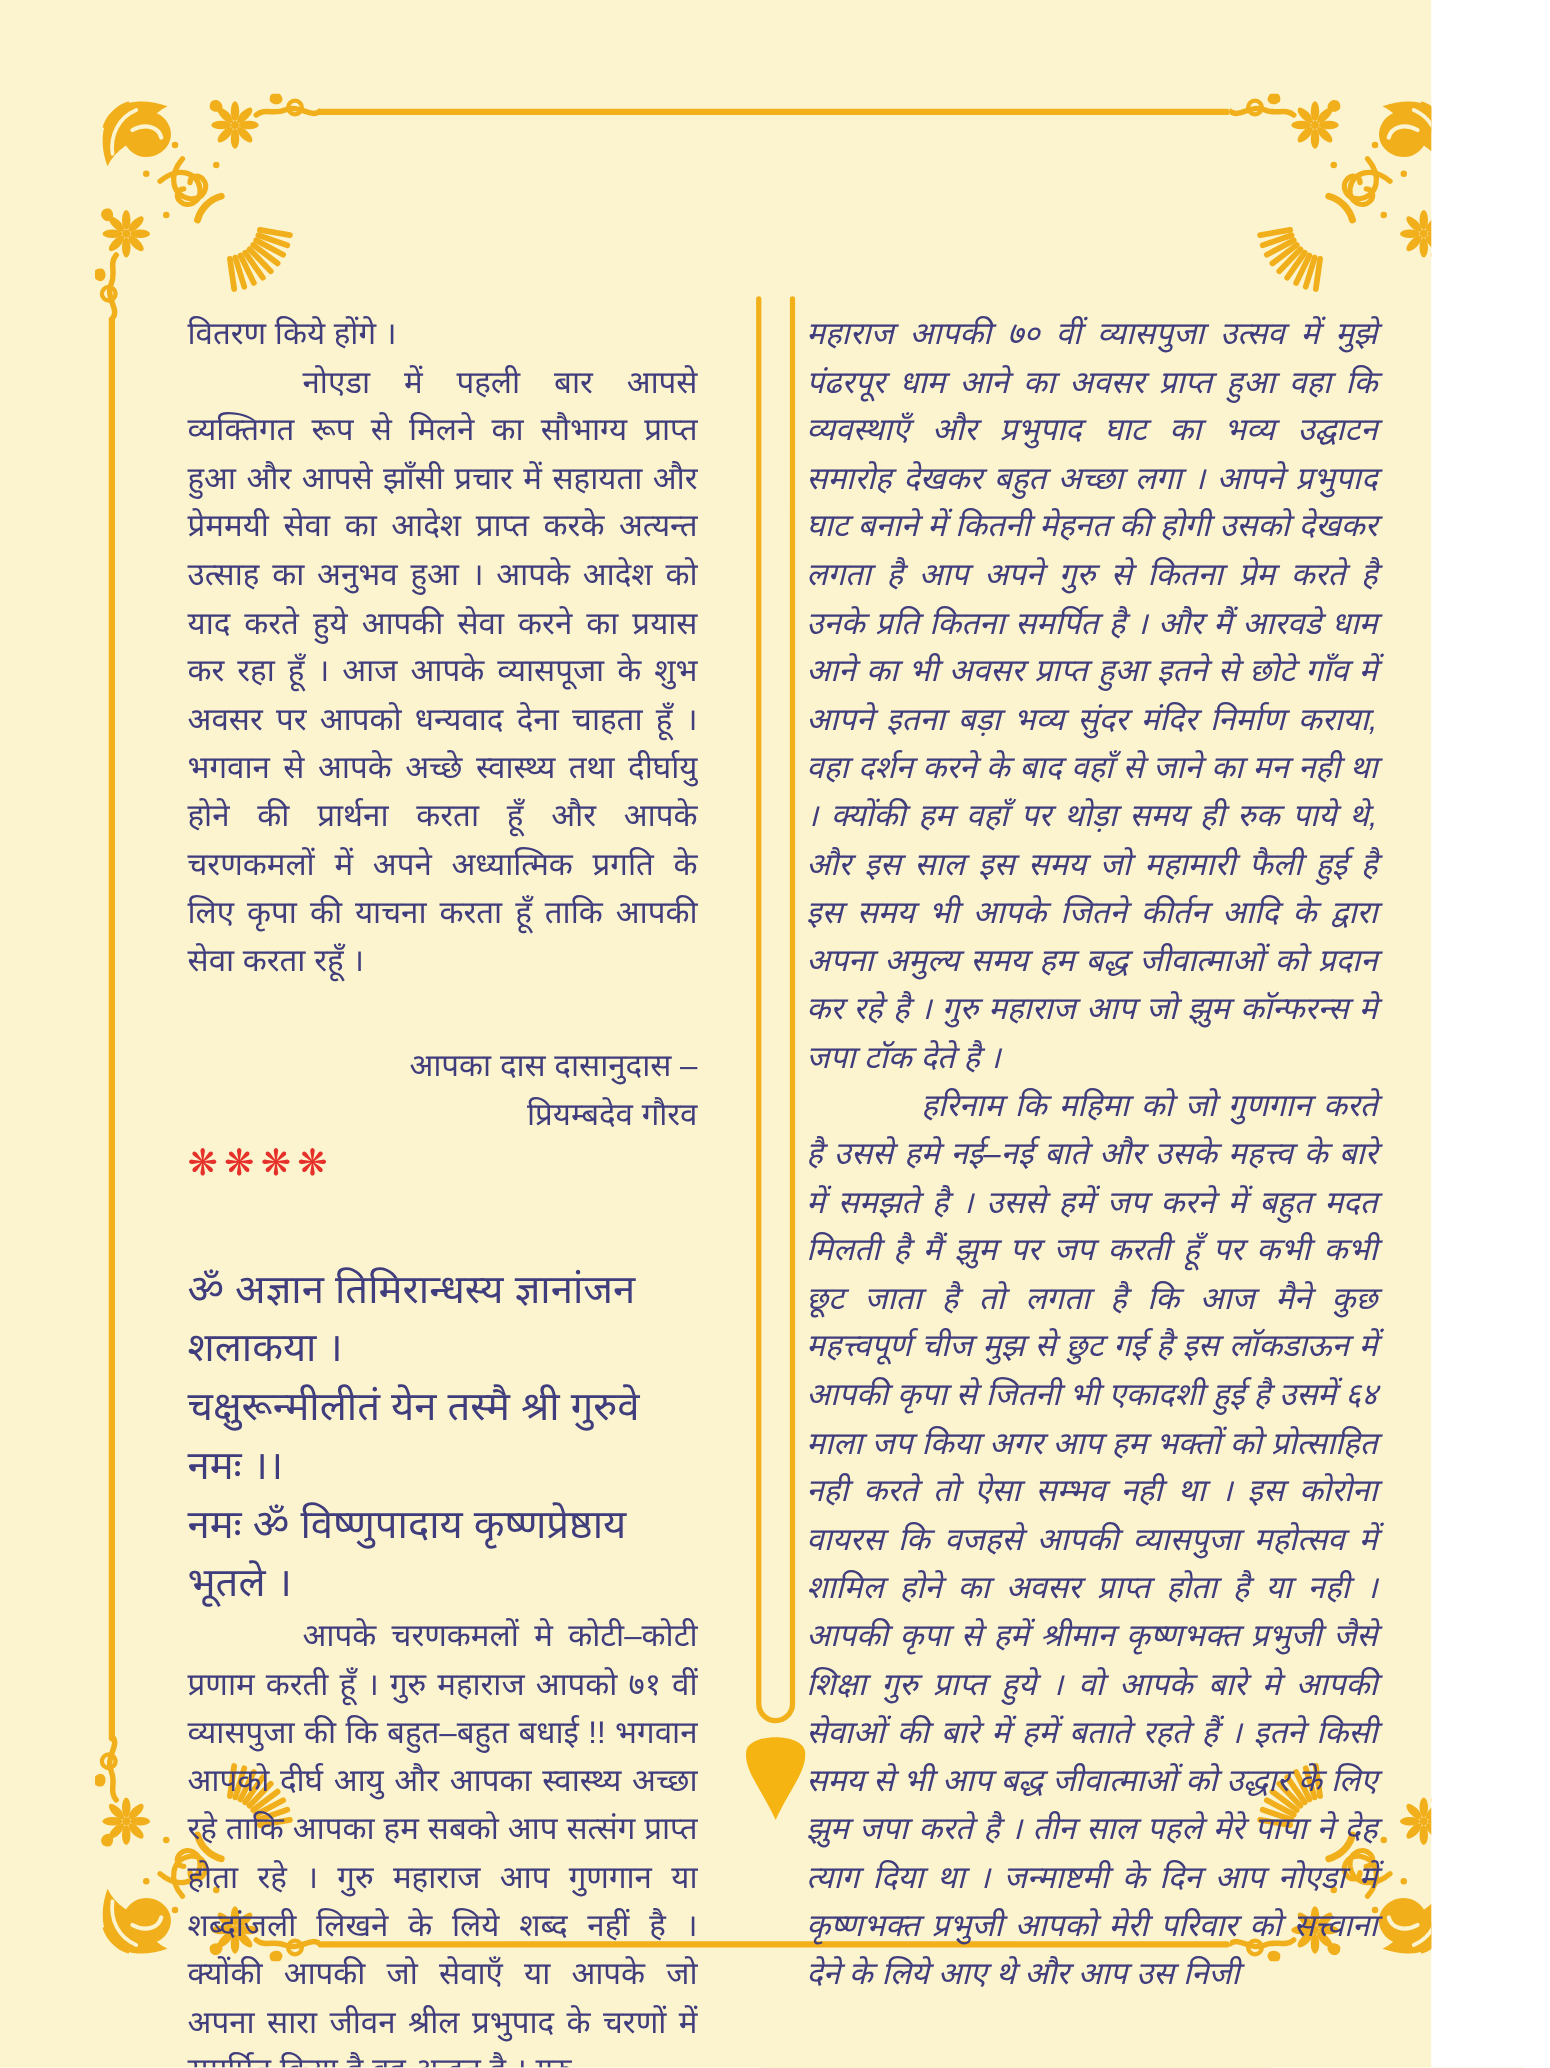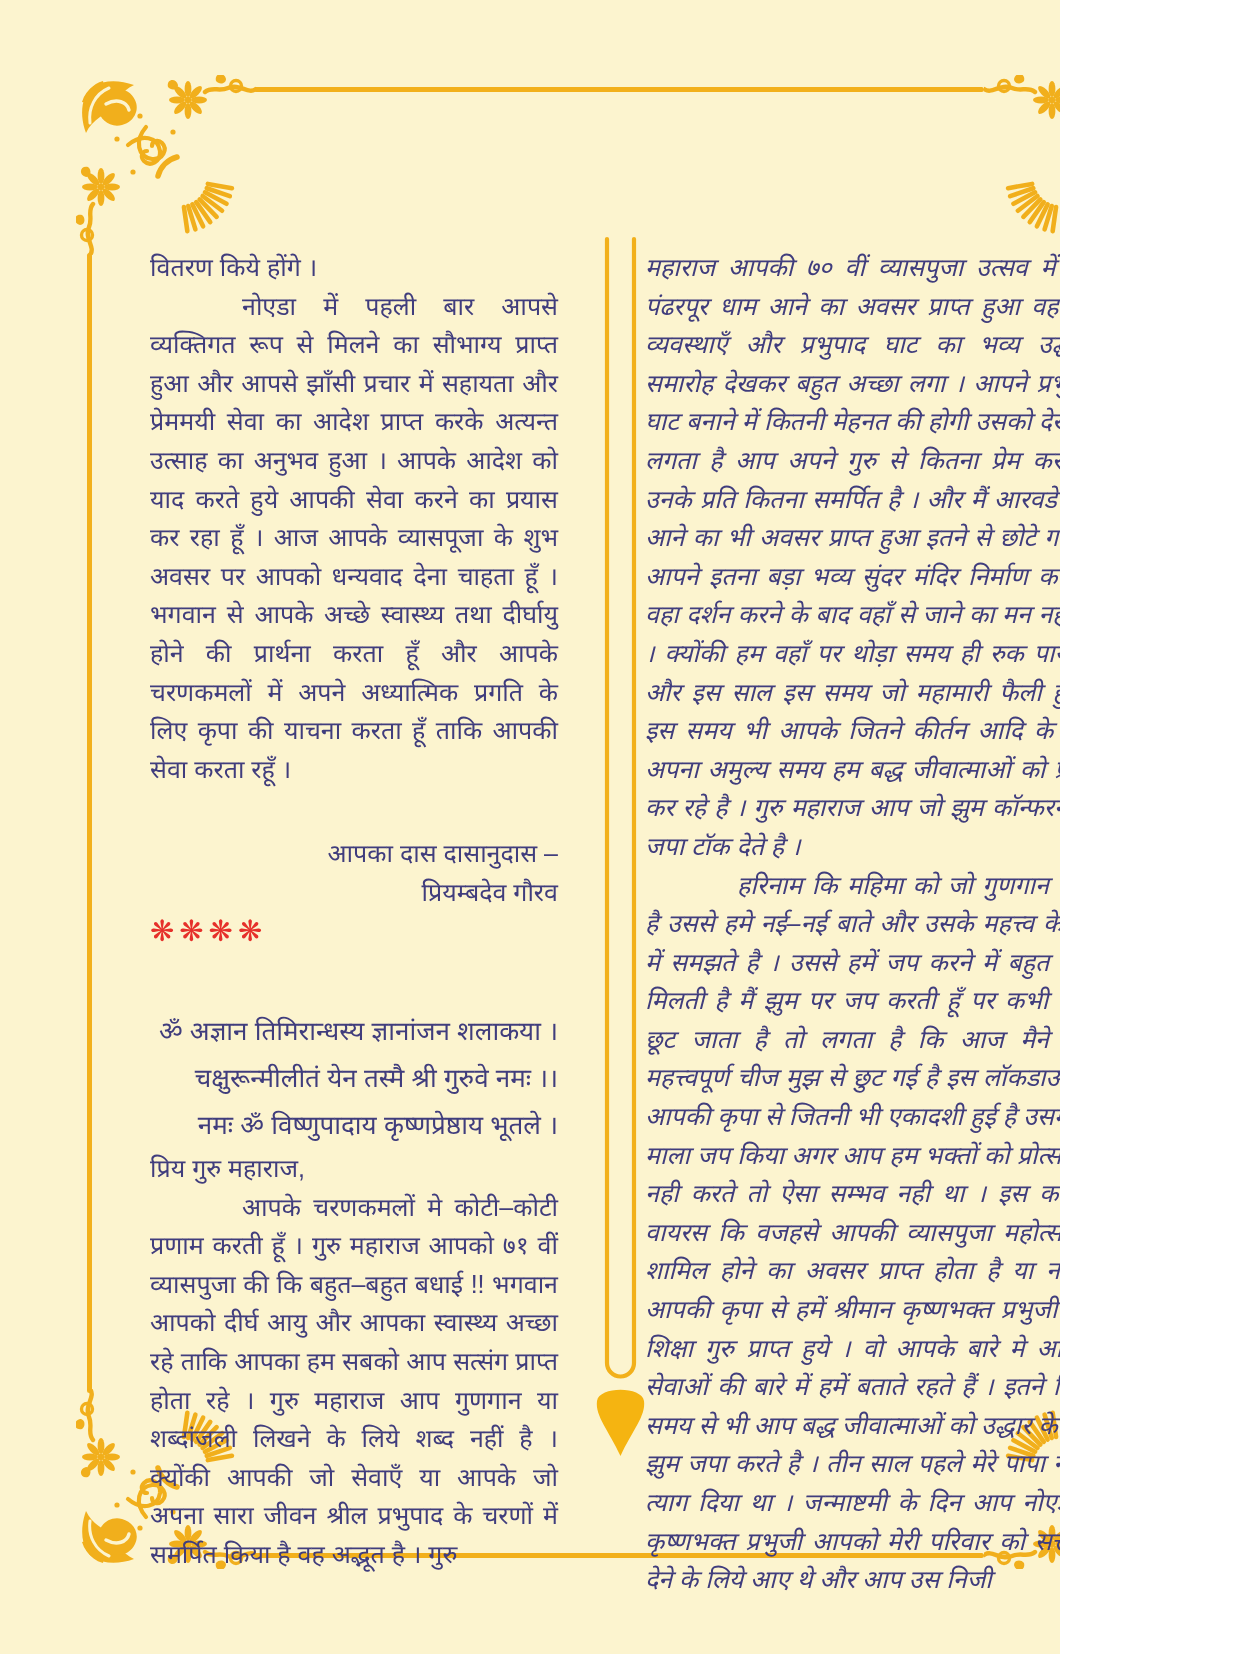--- a/index.html
+++ b/index.html
@@ -1,18 +1,18 @@
 <!DOCTYPE html>
 <html><head>
 <meta charset="utf-8">
 <style>
   html,body{margin:0;padding:0;}
   .page{
     position:relative;
-    width:1060px;height:1654px;
+    width:1145px;height:1654px;
     background:#FCF4CF;
     overflow:hidden;
     font-family:"Liberation Sans","DejaVu Sans",sans-serif;
     color:#403D7D;
   }
   
   .b-line{position:absolute;background:#F2B01B;border-radius:3px;}
   .b-top   {left:254px;top:87px;width:730px;height:5px;}
   .b-bottom{left:254px;top:1553px;width:730px;height:5px;}
   .b-left  {left:87px;top:253px;width:5px;height:1140px;}
@@ -28,21 +28,21 @@
   .col{position:absolute;top:248px;font-size:25px;line-height:38.6px;}
   .col-left {left:150px;width:408px;}
   .col-right{left:645px;width:457px;font-style:italic;}
   .col p{margin:0;}
   .justify{text-align:justify;}
   .indent{text-indent:92px;}
   .closing-line{margin:0;}
   .para1-left{margin-top:57px;}
   .signature{margin-top:46px;line-height:38.6px;text-align:right;}
   .stars{margin-top:48px;color:#E6302A;font-size:29px;letter-spacing:5px;font-weight:bold;}
-  .verse{margin-top:58px;text-align:right;line-height:47px;font-size:26px;}
+  .verse{margin-top:58px;text-align:left;line-height:47px;font-size:32px;}
   .salutation{margin-top:32px;}
   .para2-right{margin-top:56px;}
   
   .page-number{
     position:absolute;left:0;right:0;top:1518px;
     text-align:center;color:#E6302A;
     font-size:35px;font-weight:bold;letter-spacing:1px;
   }
 </style>
 </head>
@@ -140,21 +140,20 @@
     <div class="signature">
       <p>आपका दास दासानुदास –</p>
       <p>प्रियम्बदेव गौरव</p>
     </div>
     <p class="stars">❋❋❋❋</p>
     <div class="verse">
       <p>ॐ अज्ञान तिमिरान्धस्य ज्ञानांजन शलाकया ।</p>
       <p>चक्षुरून्मीलीतं येन तस्मै श्री गुरुवे नमः ।।</p>
       <p>नमः ॐ विष्णुपादाय कृष्णप्रेष्ठाय भूतले ।</p>
     </div>
-    <p class="salutation">प्रिय गुरु महाराज,</p>
     <p class="indent justify">आपके चरणकमलों मे कोटी–कोटी प्रणाम करती हूँ । गुरु महाराज आपको ७१ वीं व्यासपुजा की कि बहुत–बहुत बधाई !! भगवान आपको दीर्घ आयु और आपका स्वास्थ्य अच्छा रहे ताकि आपका हम सबको आप सत्संग प्राप्त होता रहे । गुरु महाराज आप गुणगान या शब्दांजली लिखने के लिये शब्द नहीं है । क्योंकी आपकी जो सेवाएँ या आपके जो अपना सारा जीवन श्रील प्रभुपाद के चरणों में समर्पित किया है वह अद्भूत है । गुरु</p>
   </div>
 
   <div class="col col-right">
     <p class="justify">महाराज आपकी ७० वीं व्यासपुजा उत्सव में मुझे पंढरपूर धाम आने का अवसर प्राप्त हुआ वहा कि व्यवस्थाएँ और प्रभुपाद घाट का भव्य उद्घाटन समारोह देखकर बहुत अच्छा लगा । आपने प्रभुपाद घाट बनाने में कितनी मेहनत की होगी उसको देखकर लगता है आप अपने गुरु से कितना प्रेम करते है उनके प्रति कितना समर्पित है । और मैं आरवडे धाम आने का भी अवसर प्राप्त हुआ इतने से छोटे गाँव में आपने इतना बड़ा भव्य सुंदर मंदिर निर्माण कराया, वहा दर्शन करने के बाद वहाँ से जाने का मन नही था । क्योंकी हम वहाँ पर थोड़ा समय ही रुक पाये थे, और इस साल इस समय जो महामारी फैली हुई है इस समय भी आपके जितने कीर्तन आदि के द्वारा अपना अमुल्य समय हम बद्ध जीवात्माओं को प्रदान कर रहे है । गुरु महाराज आप जो झुम कॉन्फरन्स मे जपा टॉक देते है ।</p>
     <p class="para2-right indent justify">हरिनाम कि महिमा को जो गुणगान करते है उससे हमे नई–नई बाते और उसके महत्त्व के बारे में समझते है । उससे हमें जप करने में बहुत मदत मिलती है मैं झुम पर जप करती हूँ पर कभी कभी छूट जाता है तो लगता है कि आज मैने कुछ महत्त्वपूर्ण चीज मुझ से छुट गई है इस लॉकडाऊन में आपकी कृपा से जितनी भी एकादशी हुई है उसमें ६४ माला जप किया अगर आप हम भक्तों को प्रोत्साहित नही करते तो ऐसा सम्भव नही था । इस कोरोना वायरस कि वजहसे आपकी व्यासपुजा महोत्सव में शामिल होने का अवसर प्राप्त होता है या नही । आपकी कृपा से हमें श्रीमान कृष्णभक्त प्रभुजी जैसे शिक्षा गुरु प्राप्त हुये । वो आपके बारे मे आपकी सेवाओं की बारे में हमें बताते रहते हैं । इतने किसी समय से भी आप बद्ध जीवात्माओं को उद्धार के लिए झुम जपा करते है । तीन साल पहले मेरे पापा ने देह त्याग दिया था । जन्माष्टमी के दिन आप नोएडा में कृष्णभक्त प्रभुजी आपको मेरी परिवार को सत्त्वाना देने के लिये आए थे और आप उस निजी</p>
   </div>
 
 
 </div>

